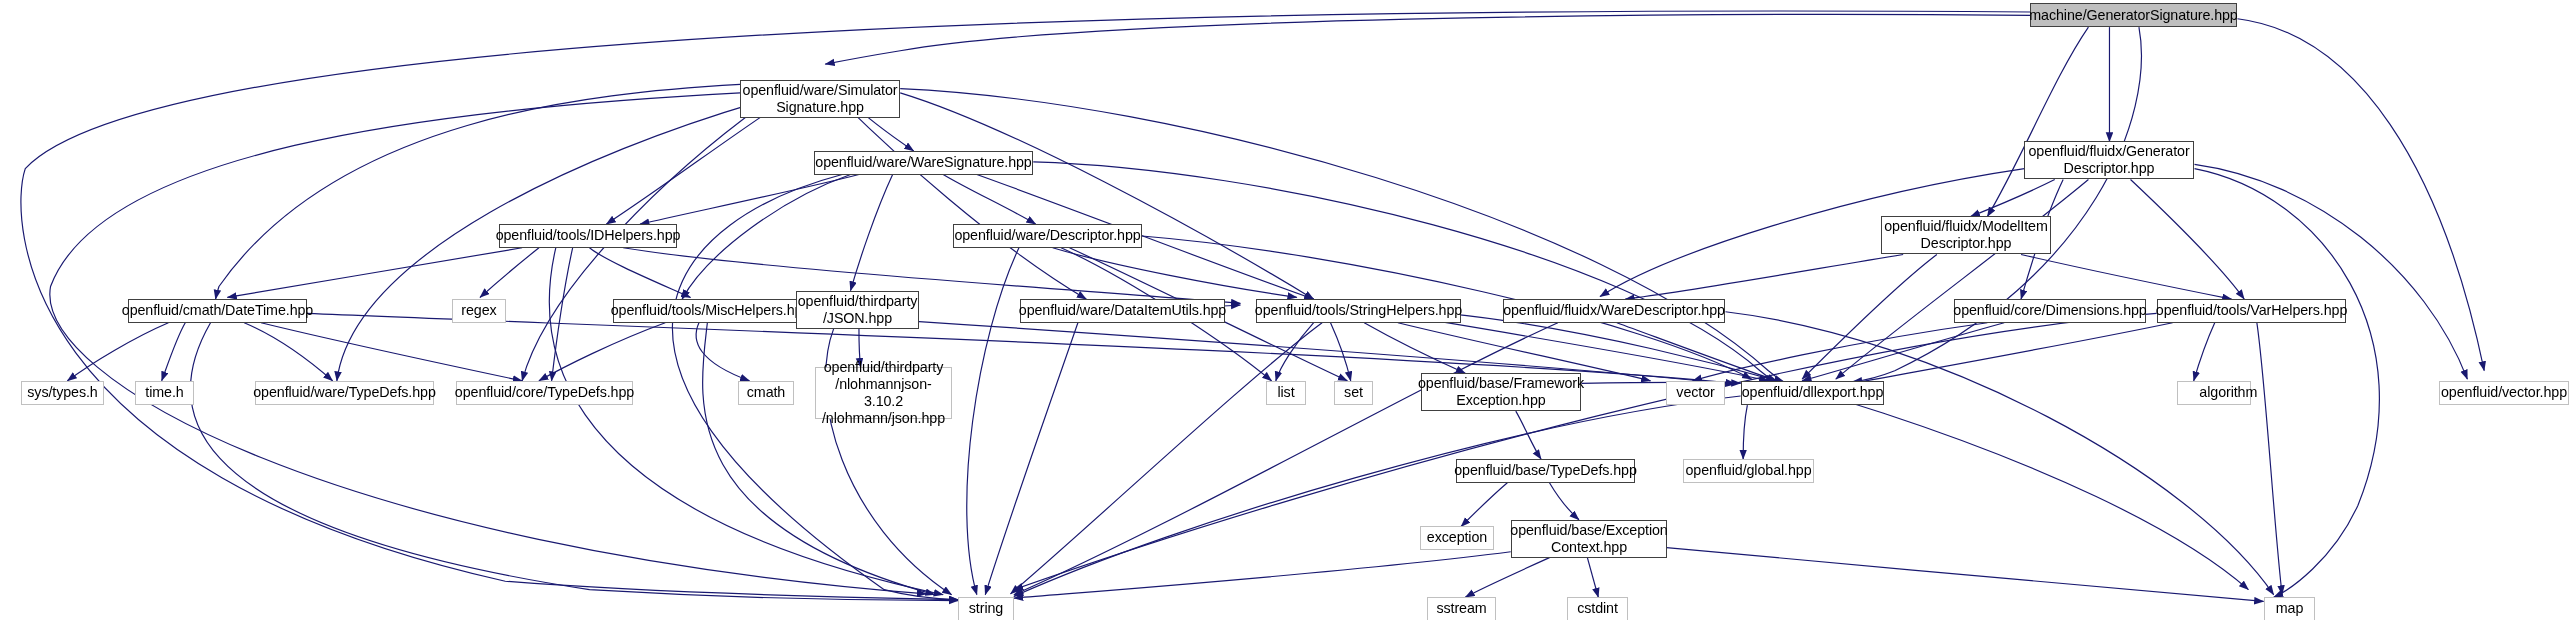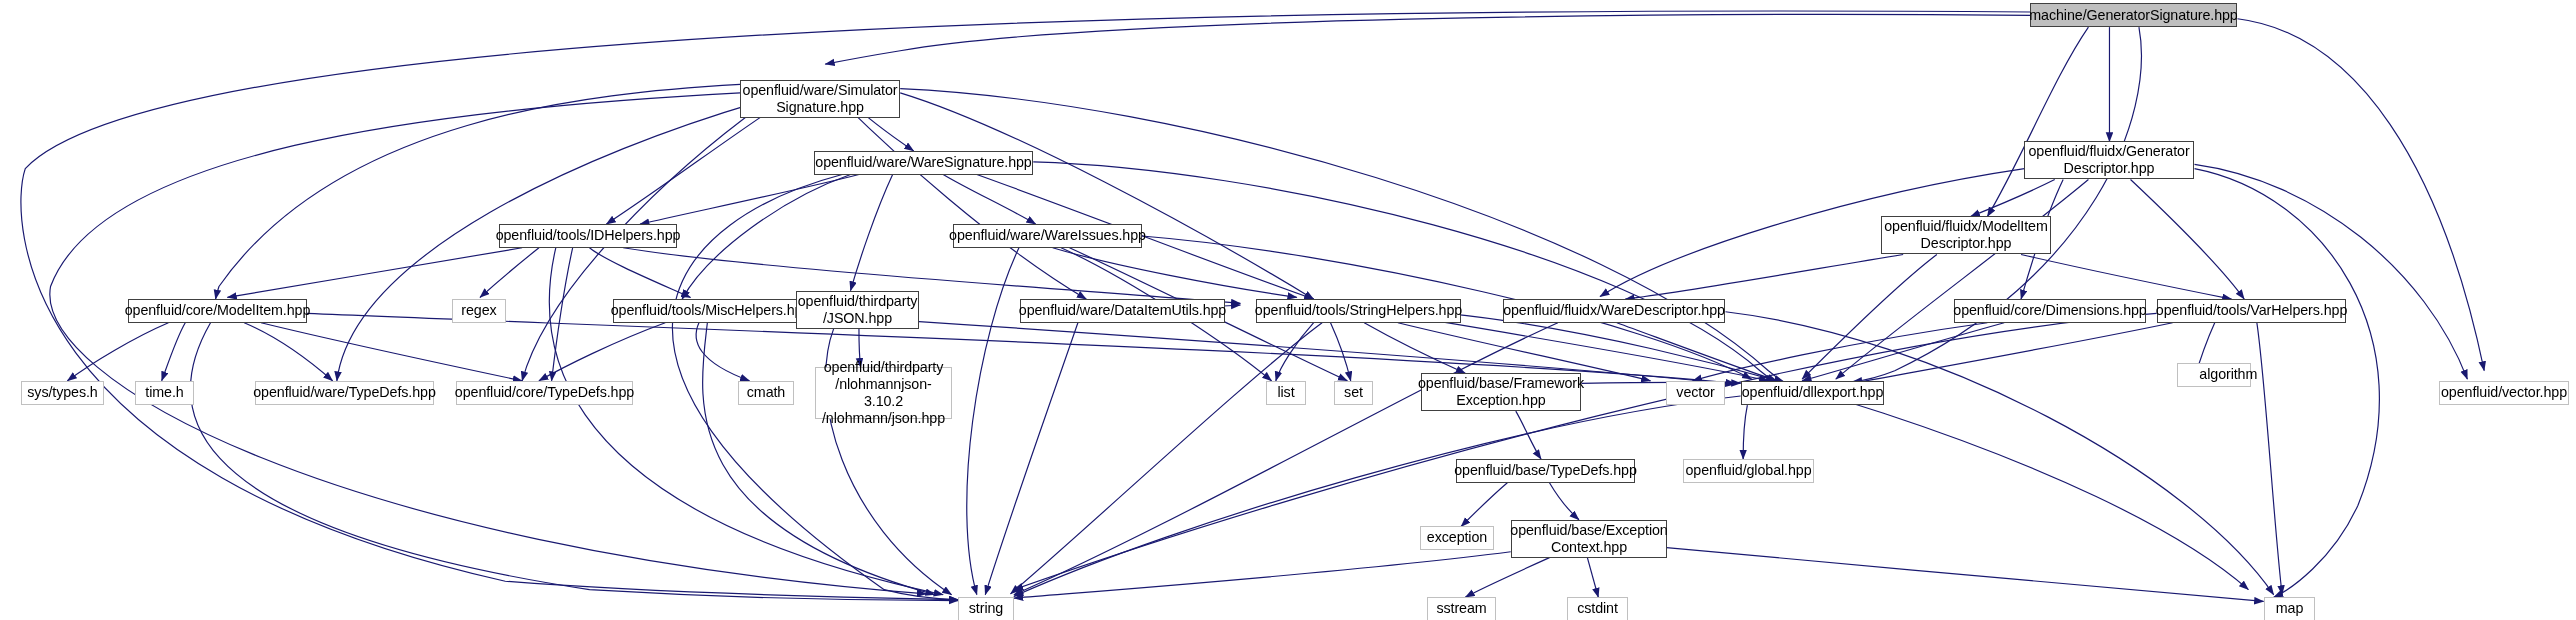--- a/index.html
+++ b/index.html
@@ -150,22 +150,22 @@
   <div id="node-layer">
       <div class="node root" style="left: 2030px; top: 3.4px; width: 207px; height: 23.6px;">machine/GeneratorSignature.hpp</div>
       <div class="node hdr" style="left: 740px; top: 80px; width: 160px; height: 38px;">openfluid/ware/Simulator
 Signature.hpp</div>
       <div class="node hdr" style="left: 2024px; top: 141px; width: 170px; height: 38px;">openfluid/fluidx/Generator
 Descriptor.hpp</div>
       <div class="node hdr" style="left: 814px; top: 151px; width: 219px; height: 23.6px;">openfluid/ware/WareSignature.hpp</div>
       <div class="node hdr" style="left: 1881px; top: 216px; width: 170px; height: 38px;">openfluid/fluidx/ModelItem
 Descriptor.hpp</div>
       <div class="node hdr" style="left: 499px; top: 224px; width: 178px; height: 23.6px;">openfluid/tools/IDHelpers.hpp</div>
-      <div class="node hdr" style="left: 953px; top: 224px; width: 189px; height: 23.6px;">openfluid/ware/WareIssues.hpp</div>
-      <div class="node hdr" style="left: 128px; top: 299px; width: 179px; height: 23.6px;">openfluid/core/ModelItem.hpp</div>
+      <div class="node hdr" style="left: 953px; top: 224px; width: 189px; height: 23.6px;">openfluid/ware/Descriptor.hpp</div>
+      <div class="node hdr" style="left: 128px; top: 299px; width: 179px; height: 23.6px;">openfluid/cmath/DateTime.hpp</div>
       <div class="node leaf" style="left: 452px; top: 299px; width: 54px; height: 23.6px;">regex</div>
       <div class="node hdr" style="left: 613px; top: 299px; width: 195px; height: 23.6px;">openfluid/tools/MiscHelpers.hpp</div>
       <div class="node hdr" style="left: 796px; top: 291px; width: 123px; height: 38px;">openfluid/thirdparty
 /JSON.hpp</div>
       <div class="node hdr" style="left: 1020px; top: 299px; width: 205px; height: 23.6px;">openfluid/ware/DataItemUtils.hpp</div>
       <div class="node hdr" style="left: 1240px; top: 299px; width: 205px; height: 23.6px; margin-left: 16px;">openfluid/tools/StringHelpers.hpp</div>
       <div class="node hdr" style="left: 1503px; top: 299px; width: 222px; height: 23.6px;">openfluid/fluidx/WareDescriptor.hpp</div>
       <div class="node hdr" style="left: 1954px; top: 299px; width: 192px; height: 23.6px;">openfluid/core/Dimensions.hpp</div>
       <div class="node hdr" style="left: 2157px; top: 299px; width: 189px; height: 23.6px;">openfluid/tools/VarHelpers.hpp</div>
       <div class="node leaf" style="left: 21px; top: 381px; width: 83px; height: 23.6px;">sys/types.h</div>
@@ -175,21 +175,21 @@
       <div class="node leaf" style="left: 738px; top: 381px; width: 56px; height: 23.6px;">cmath</div>
       <div class="node leaf" style="left: 815px; top: 367px; width: 137px; height: 52px;">openfluid/thirdparty
 /nlohmannjson-3.10.2
 /nlohmann/json.hpp</div>
       <div class="node leaf" style="left: 1266px; top: 381px; width: 40px; height: 23.6px;">list</div>
       <div class="node leaf" style="left: 1334px; top: 381px; width: 39px; height: 23.6px;">set</div>
       <div class="node hdr" style="left: 1421px; top: 373px; width: 160px; height: 38px;">openfluid/base/Framework
 Exception.hpp</div>
       <div class="node leaf" style="left: 1642px; top: 381px; width: 59px; height: 23.6px; margin-left: 24px;">vector</div>
       <div class="node hdr" style="left: 1741px; top: 381px; width: 143px; height: 23.6px;">openfluid/dllexport.hpp</div>
-      <div class="node leaf" style="left: 2177px; top: 363px; width: 74px; height: 23.6px; padding-left: 32px;">algorithm</div>
+      <div class="node leaf" style="left: 2177px; top: 381px; width: 74px; height: 23.6px; padding-left: 32px;">algorithm</div>
       <div class="node leaf" style="left: 2439px; top: 381px; width: 130px; height: 23.6px;">openfluid/vector.hpp</div>
       <div class="node hdr" style="left: 1456px; top: 459px; width: 179px; height: 23.6px;">openfluid/base/TypeDefs.hpp</div>
       <div class="node leaf" style="left: 1683px; top: 459px; width: 131px; height: 23.6px;">openfluid/global.hpp</div>
       <div class="node leaf" style="left: 1420px; top: 526px; width: 74px; height: 23.6px;">exception</div>
       <div class="node hdr" style="left: 1511px; top: 520px; width: 156px; height: 38px;">openfluid/base/Exception
 Context.hpp</div>
       <div class="node leaf" style="left: 958px; top: 597px; width: 56px; height: 23.6px;">string</div>
       <div class="node leaf" style="left: 1427px; top: 597px; width: 69px; height: 23.6px;">sstream</div>
       <div class="node leaf" style="left: 1567px; top: 597px; width: 61px; height: 23.6px;">cstdint</div>
       <div class="node leaf" style="left: 2264px; top: 597px; width: 51px; height: 23.6px;">map</div>

